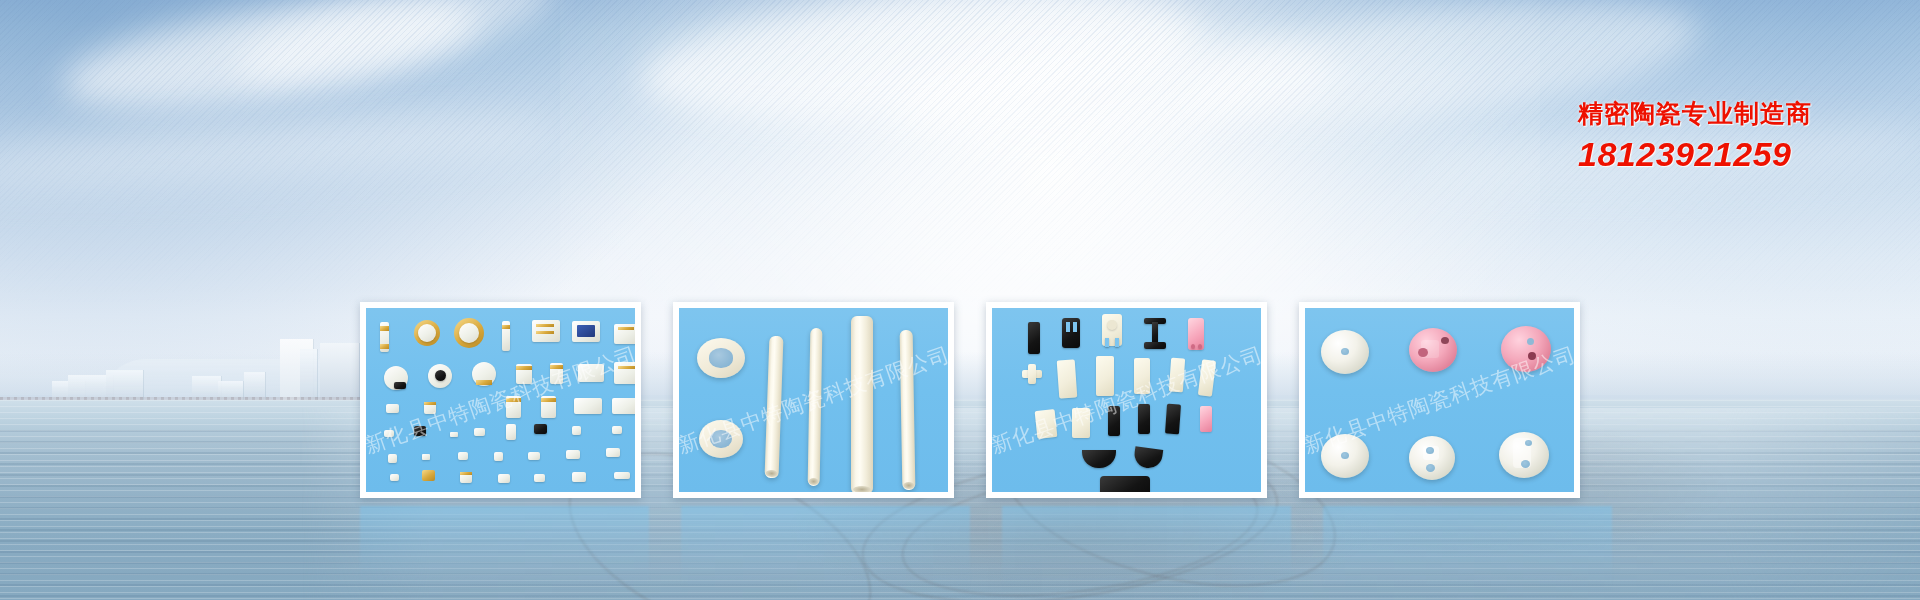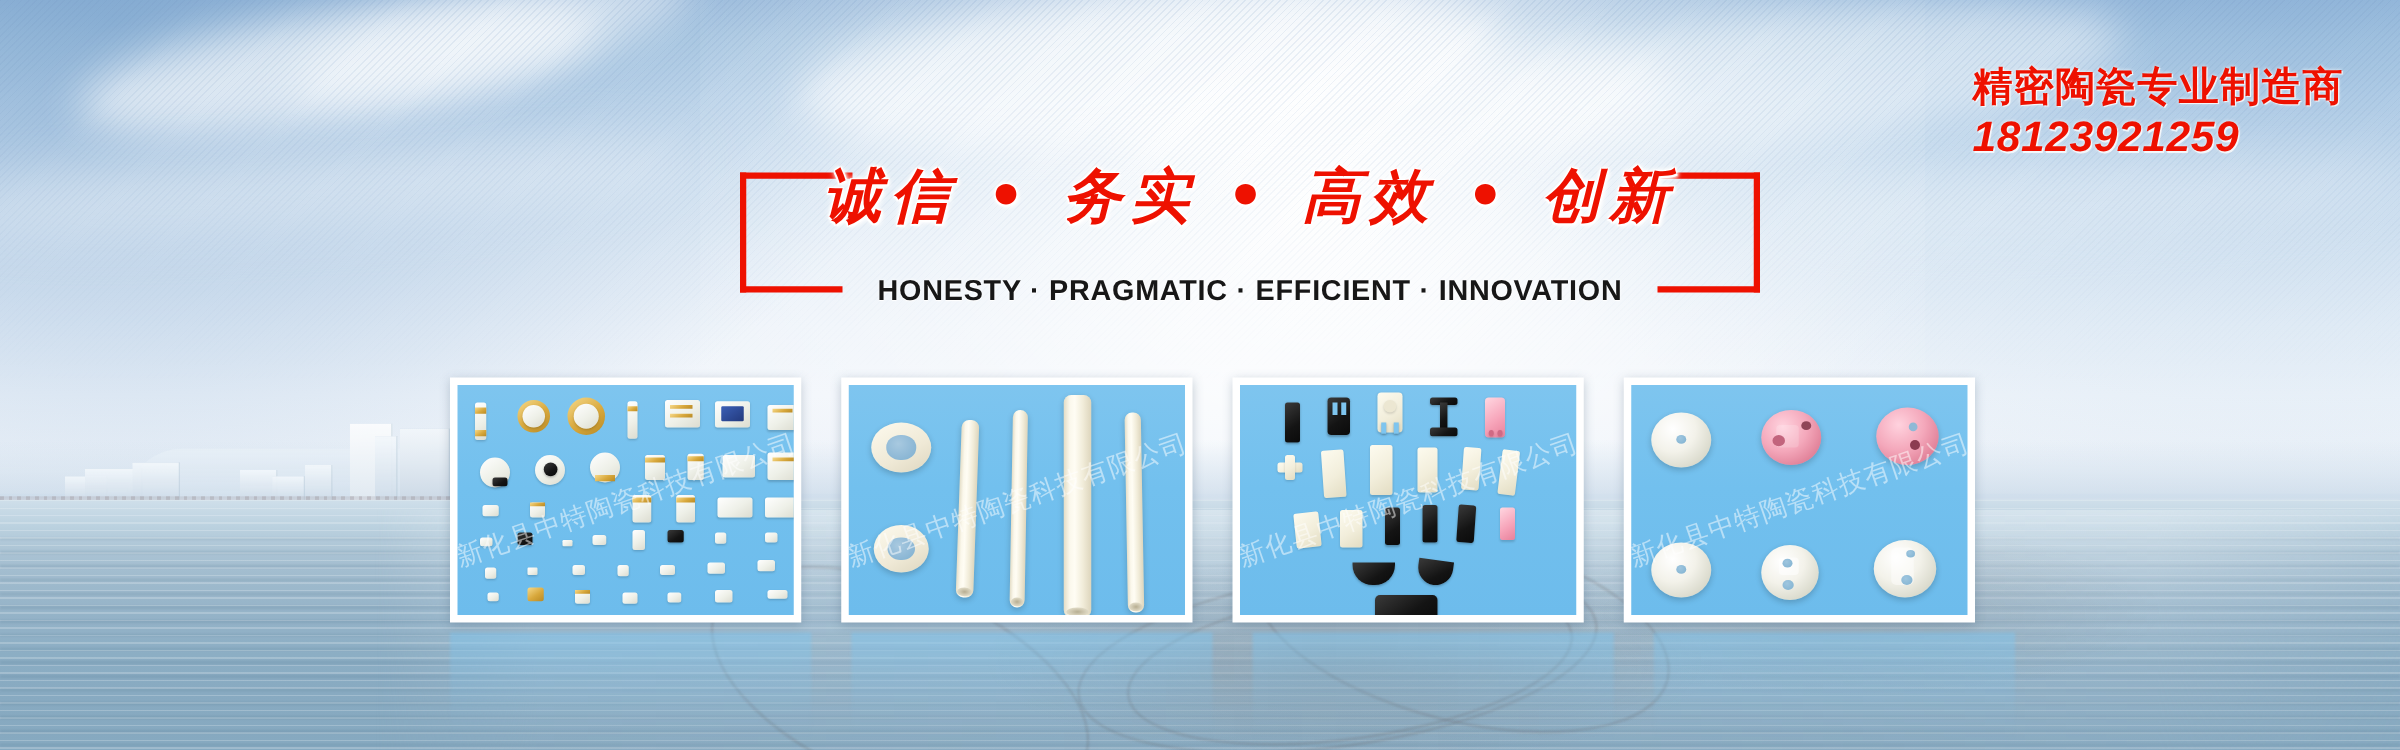--- a/index.html
+++ b/index.html
@@ -183,22 +183,23 @@
     text-shadow:0 0 3px rgba(255,255,255,.95), 0 1px 0 rgba(255,255,255,.9);
   }
 
   
   .contact {
     position:absolute; left:1578px; top:50px; width:330px;
     color:#ee1100;
     text-shadow:0 0 3px rgba(255,255,255,.9), 1px 1px 0 rgba(255,255,255,.75);
   }
   .contact .c-title {
-    font-size:32px; font-weight:700; line-height:38px; letter-spacing:1px;
+    font-size:25px; font-weight:700; line-height:38px; letter-spacing:1px;
     white-space:nowrap;
+    margin-top:44px;
   }
   .contact .c-label {
     font-size:25px; font-weight:700; line-height:42px; letter-spacing:1px;
     margin-top:6px; white-space:nowrap;
   }
   .contact .c-phone {
     font-size:34px; font-weight:700; line-height:44px; letter-spacing:.5px;
     white-space:nowrap;
     font-style:italic;
   }
@@ -331,31 +332,20 @@
     <div class="track" style="left:600px; top:64px;  width:360px; height:120px; transform:rotate(-8deg);"></div>
     <div class="track" style="left:700px; top:20px;  width:340px; height:150px; transform:rotate(14deg);"></div>
     <div class="track" style="left:260px; top:60px;  width:320px; height:160px; transform:rotate(22deg);"></div>
   </div>
 
   <div class="reflection" style="left:360px;"></div>
   <div class="reflection" style="left:681px;"></div>
   <div class="reflection" style="left:1002px;"></div>
   <div class="reflection" style="left:1323px;"></div>
 
-  <div class="slogan-wrap">
-    <div class="frm frm-left"></div>
-    <div class="frm frm-right"></div>
-    <div class="frm frm-top-l"></div>
-    <div class="frm frm-top-r"></div>
-    <div class="frm frm-bot-l"></div>
-    <div class="frm frm-bot-r"></div>
-
-    <div class="cn-slogan">诚信 • 务实 • 高效 • 创新</div>
-    <div class="en-slogan">HONESTY · PRAGMATIC · EFFICIENT · INNOVATION</div>
-  </div>
 
   <div class="contact">
     <div class="c-title">精密陶瓷专业制造商</div>
     <div class="c-phone">18123921259</div>
   </div>
 
   <div class="panels">
 
     <div class="panel">
       <div class="panel-inner">

